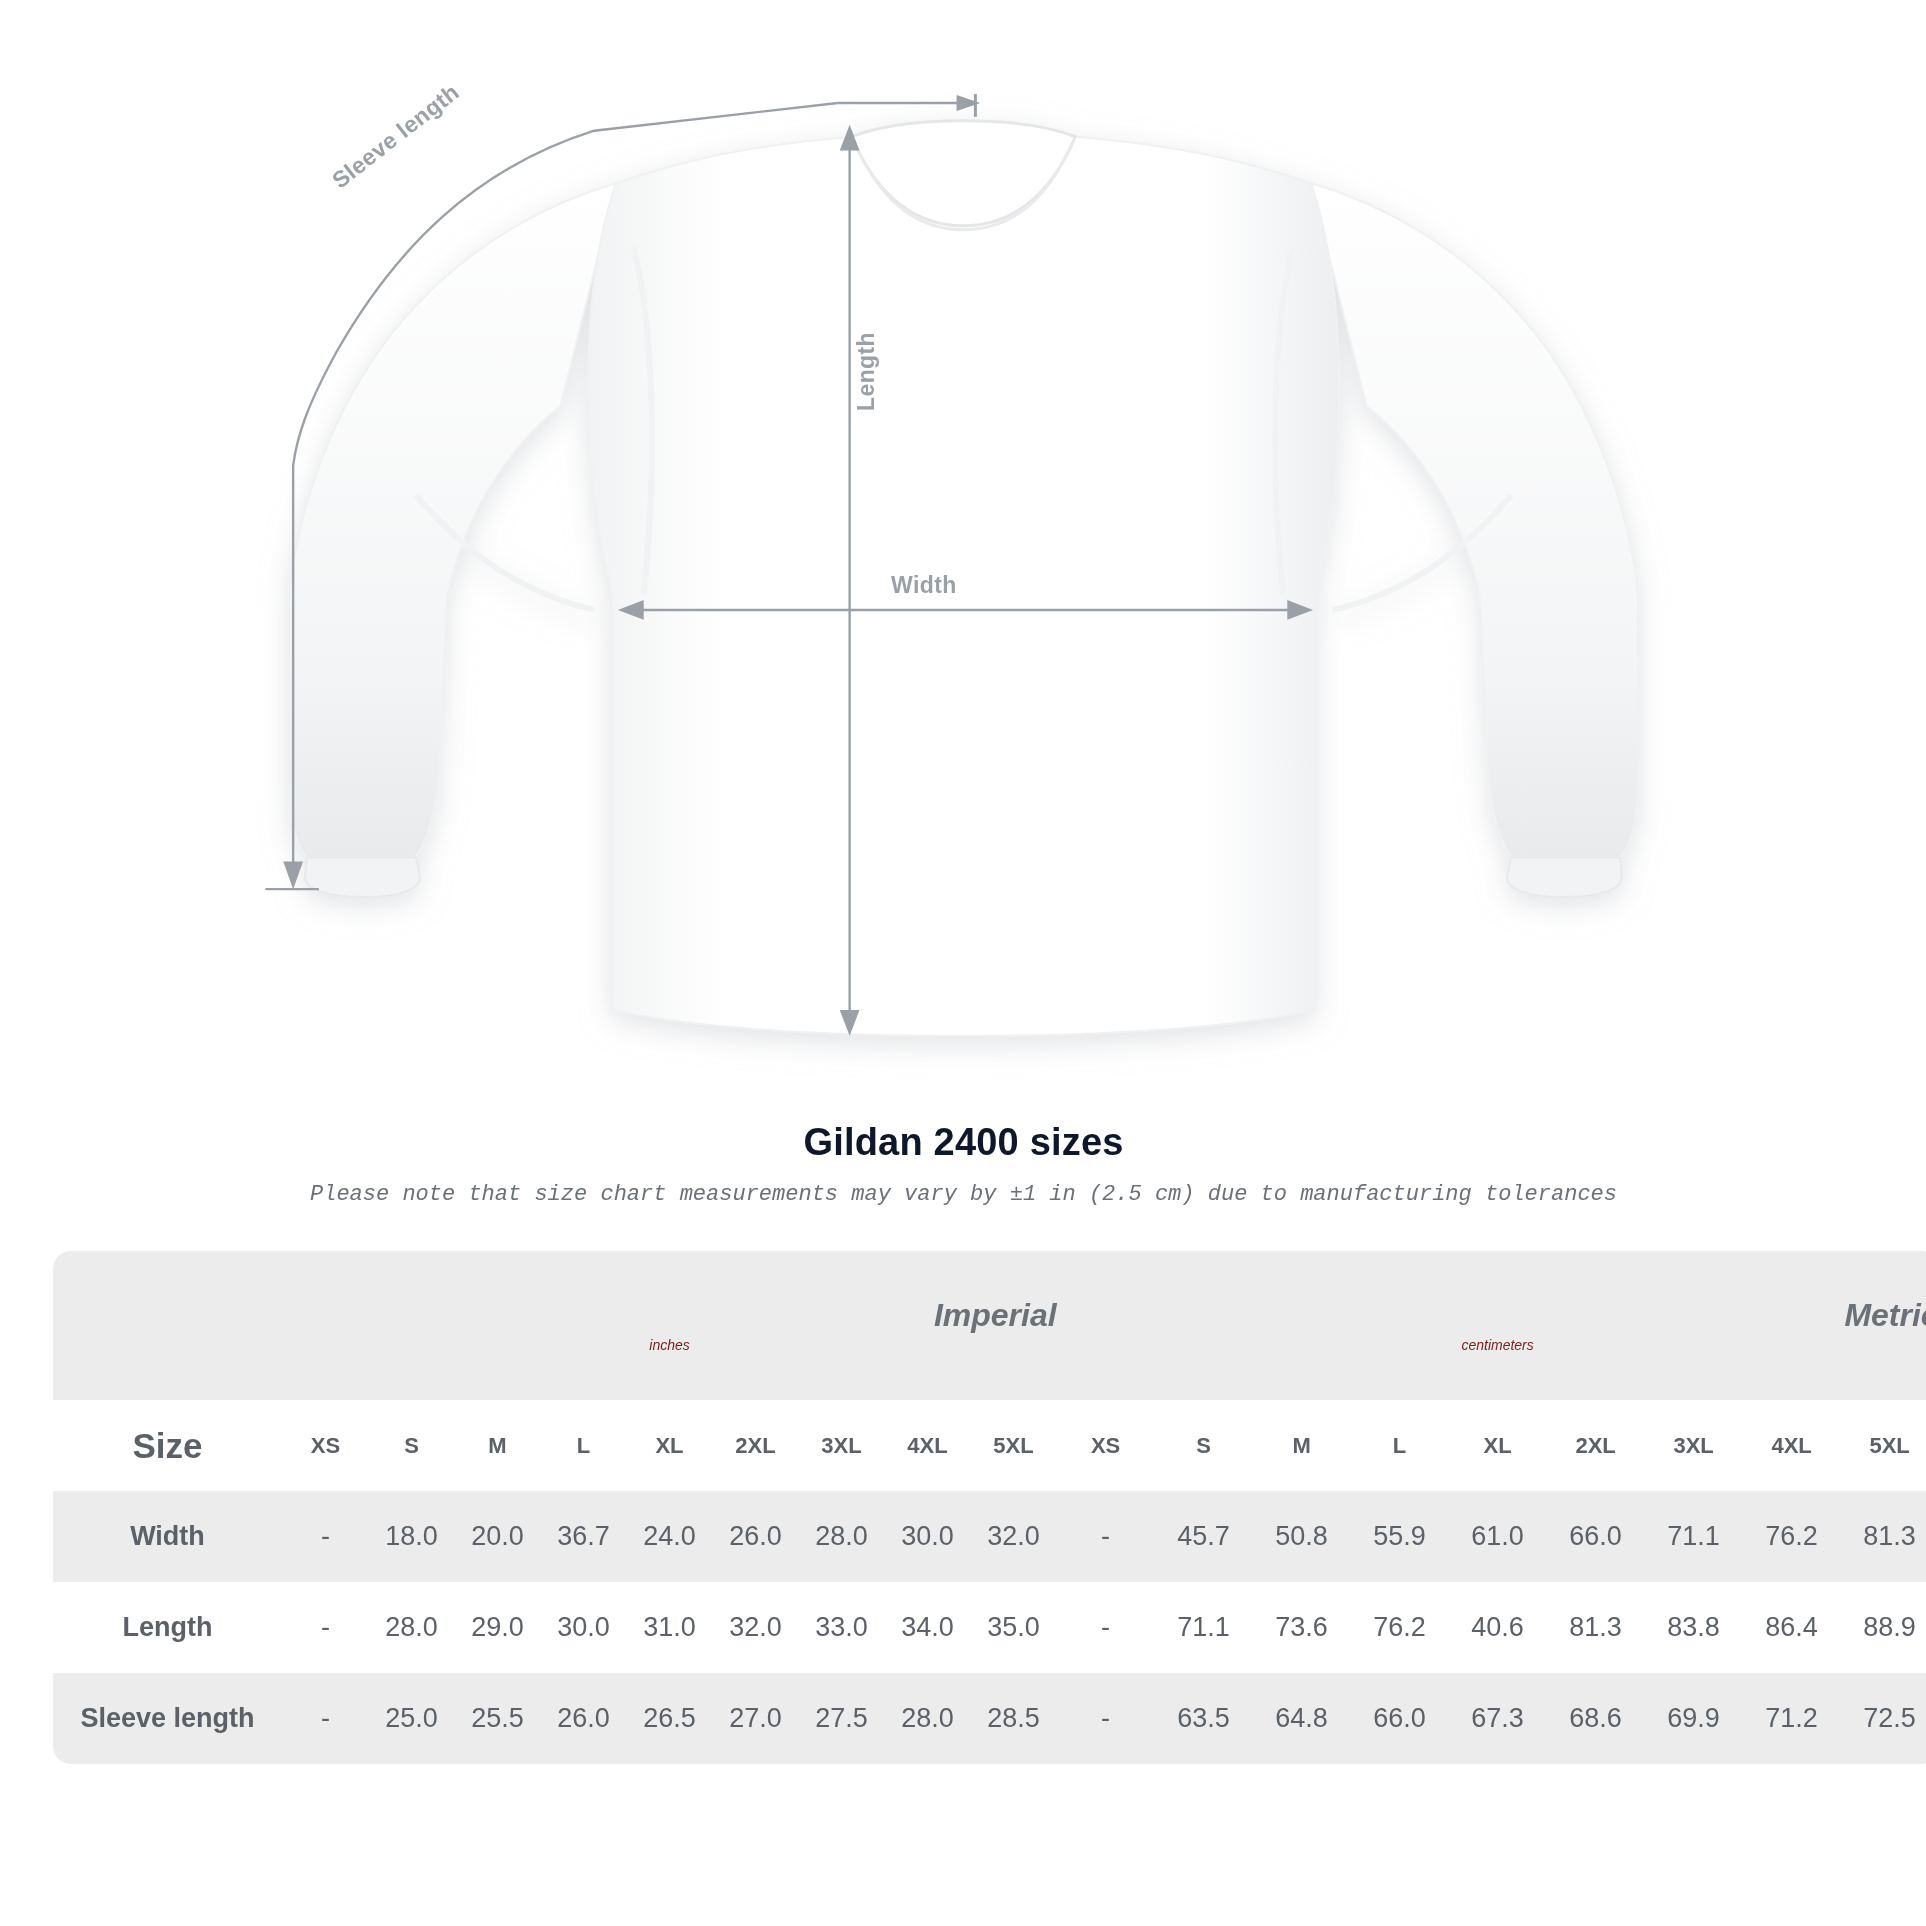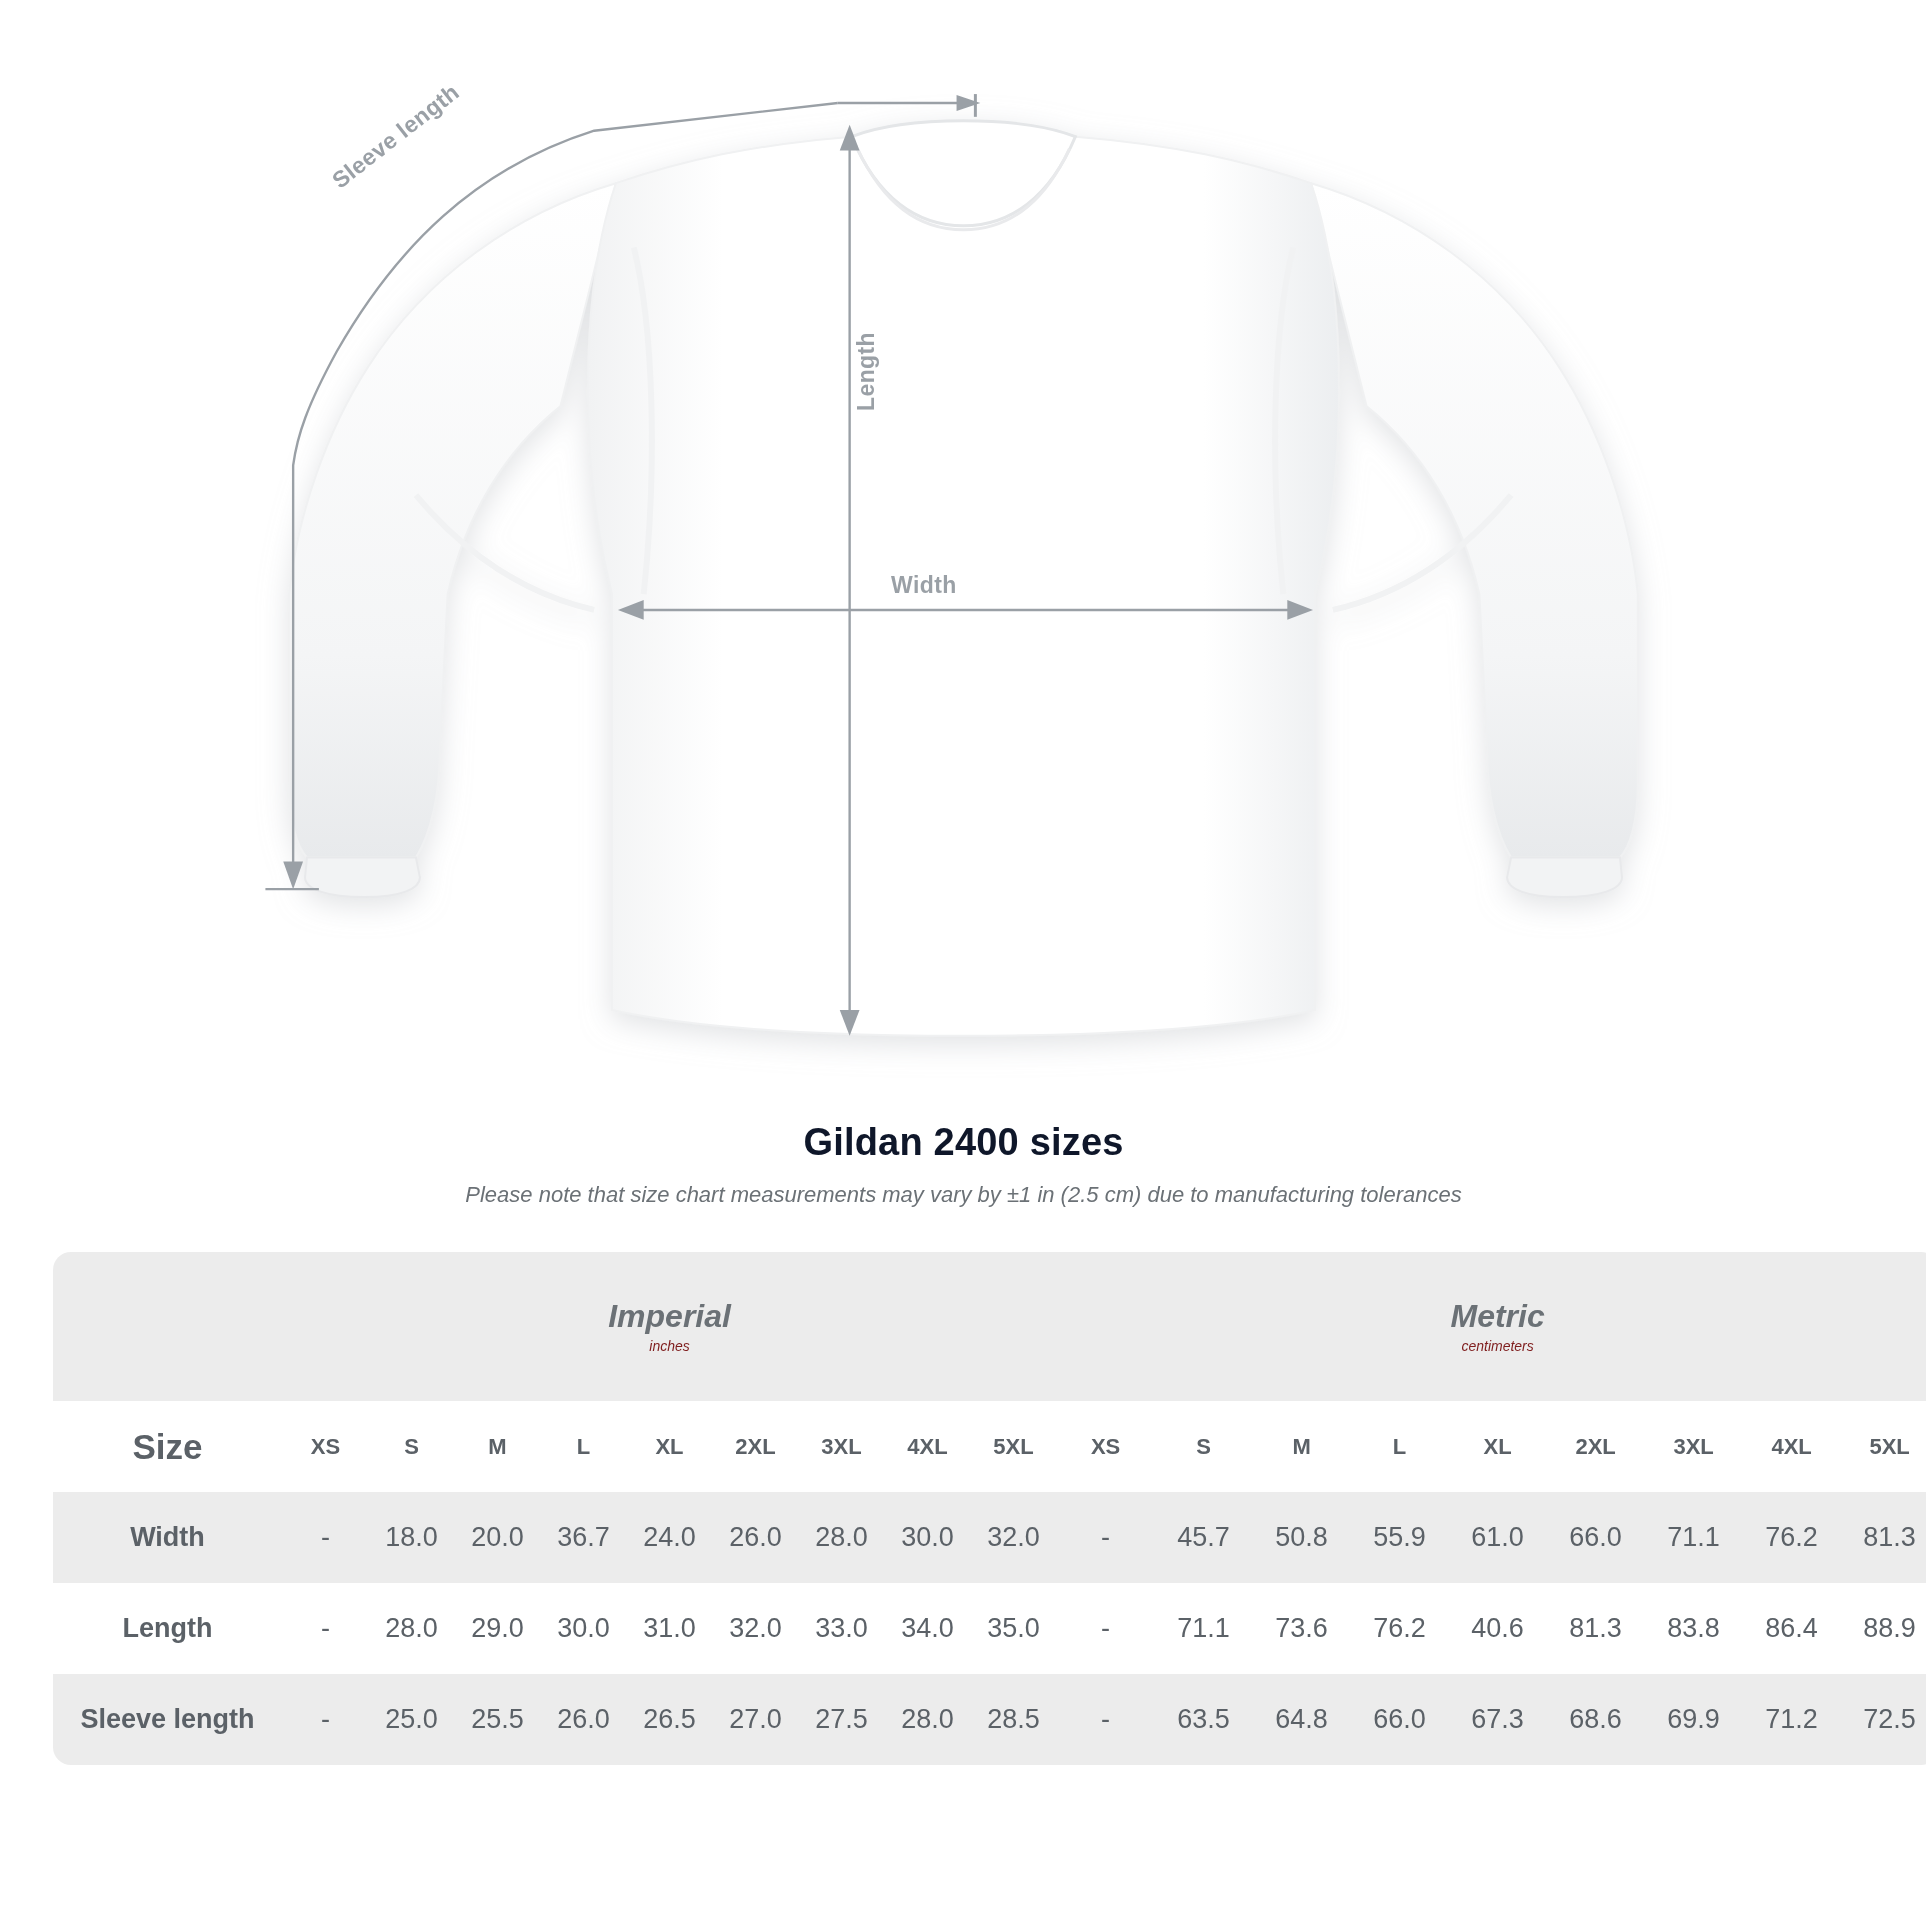--- a/index.html
+++ b/index.html
@@ -67,20 +67,21 @@
     font-weight: bold;
     color: #0f172a;
     margin: 0 0 18px 0;
     letter-spacing: 0.2px;
   }
   #chart-note {
     font-size: 22px;
     font-style: italic;
     color: #6b7176;
     margin: 0;
+    font-family: Liberation Mono, monospace;
   }
 
   
   #table-wrap {
     margin: 44px auto 0 auto;
     width: 1822px;
   }
   table.size-table {
     border-collapse: separate;
     border-spacing: 0;
@@ -106,20 +107,21 @@
   }
   tr.unit-row td.corner-right {
     border-top-right-radius: 18px;
   }
   .unit-name {
     font-size: 32px;
     font-weight: bold;
     font-style: italic;
     color: #6b7176;
     line-height: 1.25;
+    text-align: right;
   }
   .unit-sub {
     font-size: 14px;
     font-style: italic;
     color: #7f1d1d;
     line-height: 1.5;
   }
 
   
   tr.size-row td {

